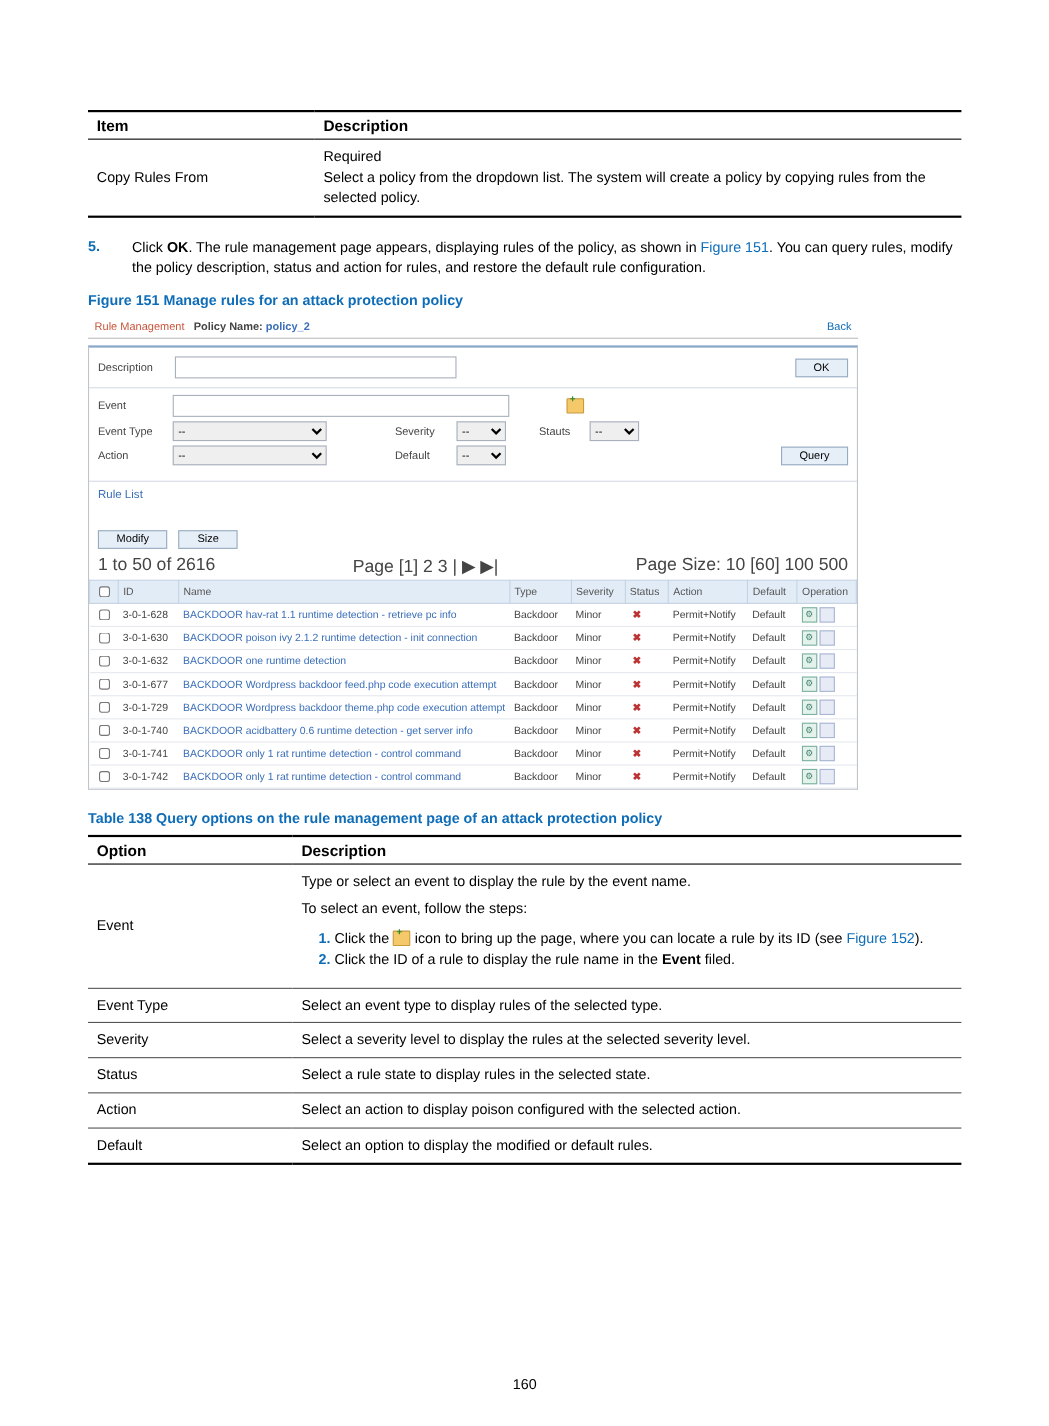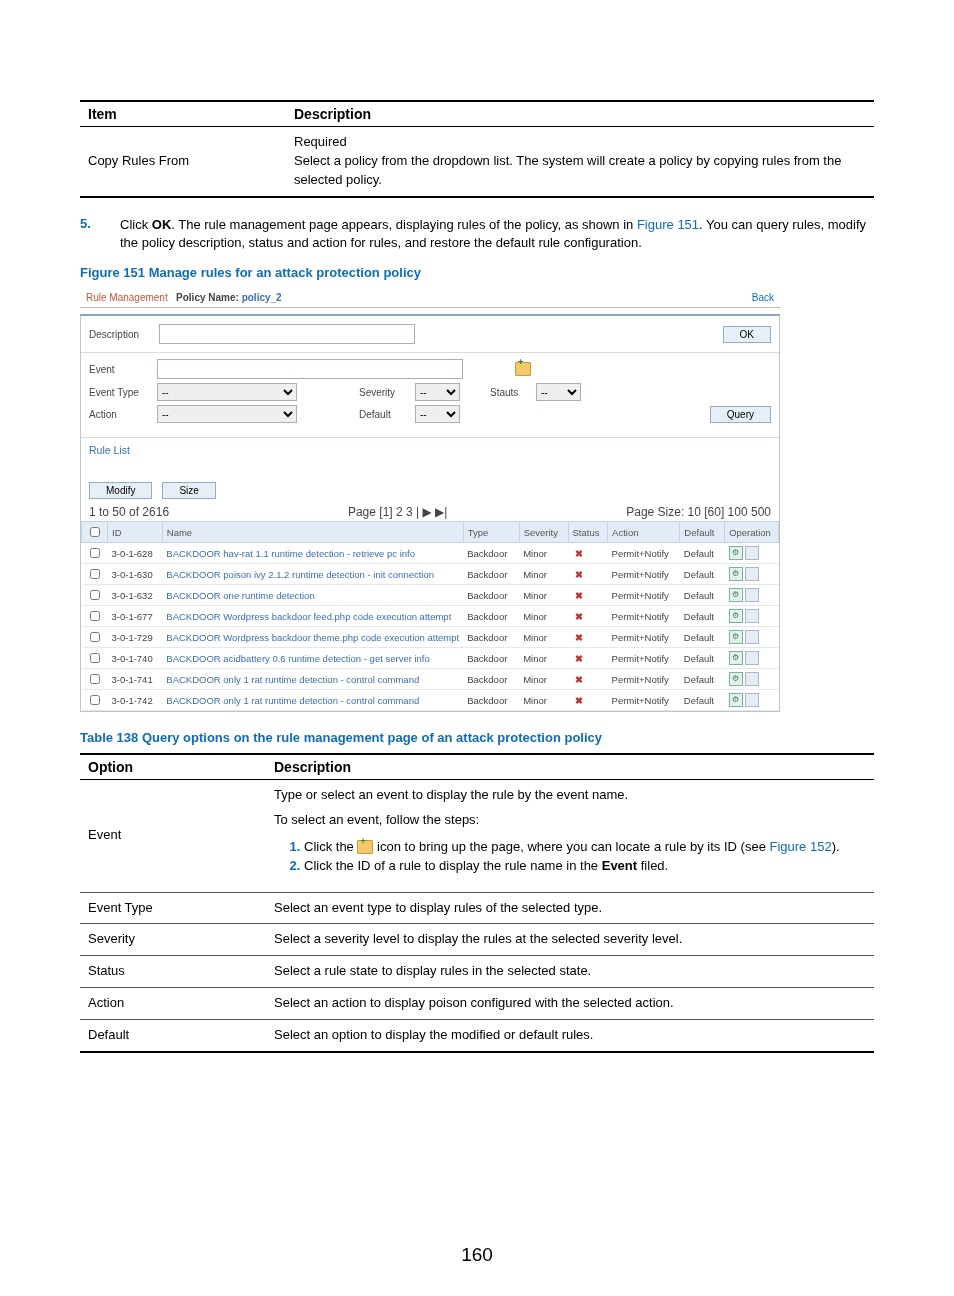--- a/index.html
+++ b/index.html
@@ -68,21 +68,21 @@
     font-size: 13px;
     margin: 12px 0 8px 0;
   }
   .bold { font-weight: bold; }
   .pagenum {
     position: absolute;
     bottom: 30px;
     left: 0;
     right: 0;
     text-align: center;
-    font-size: 19px;
+    font-size: 13px;
   }
 
   
   .scr {
     border: none;
     margin: 4px 0 18px 0;
     width: 700px;
     font-family: Arial, sans-serif;
     font-size: 10px;
     color: #444;
@@ -156,21 +156,21 @@
   .scr-rule-list-hdr {
     color: #3a6eb8;
     padding: 6px 8px 2px 8px;
     font-size: 10.5px;
   }
   .scr-btnrow { padding: 4px 8px; display: flex; gap: 10px; margin-top: 20px; }
   .scr-pager {
     display: flex;
     justify-content: space-between;
     padding: 2px 8px;
-    font-size: 12px;
+    font-size: 16px;
   }
   .scr-table {
     width: 100%;
     border-collapse: collapse;
     font-size: 9.5px;
   }
   .scr-table th {
     background: #e2ecf6;
     border: 1px solid #c4d2e3;
     padding: 2px 4px;

